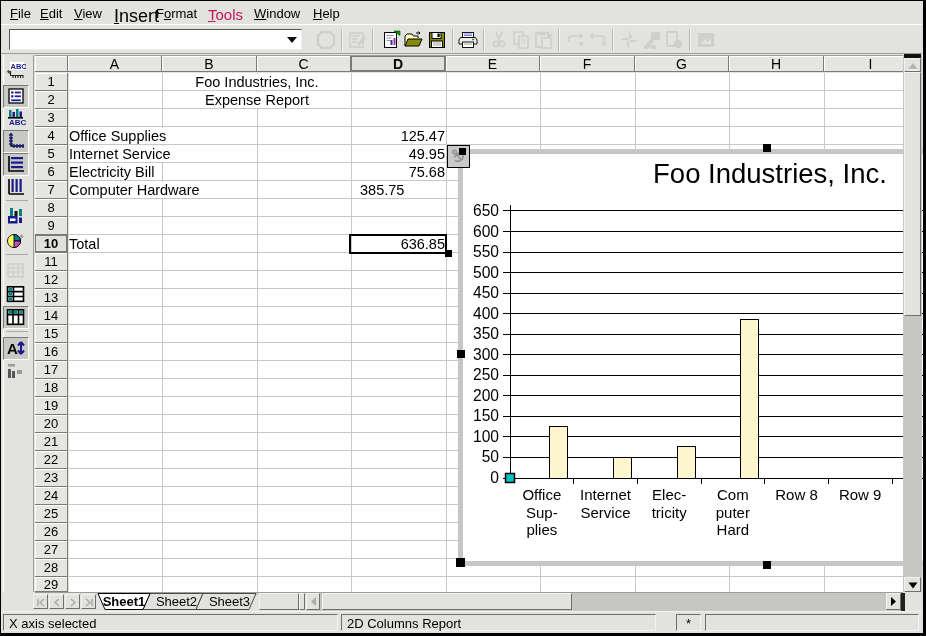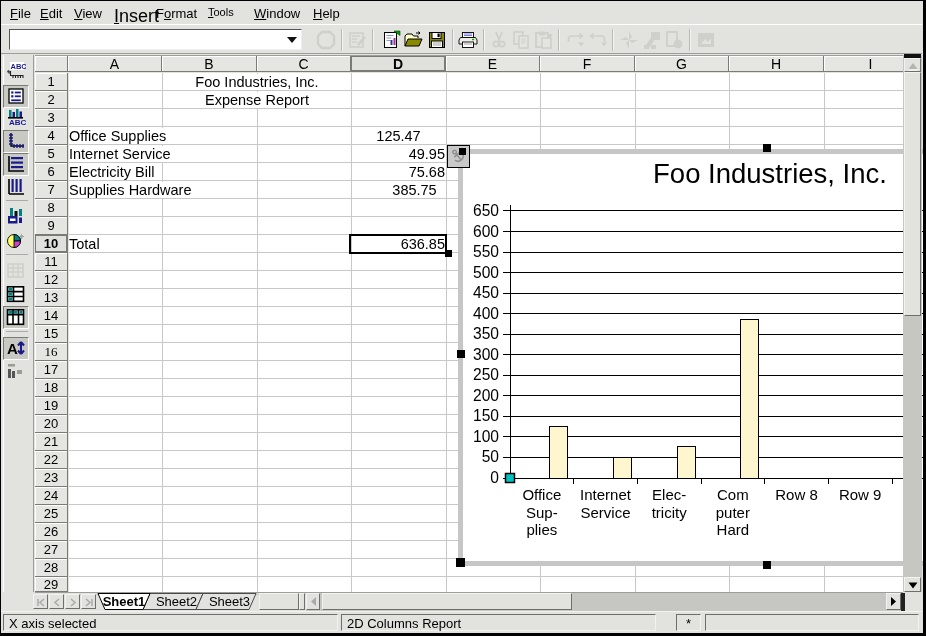--- a/index.html
+++ b/index.html
@@ -8,21 +8,21 @@
 </style></head><body>
 <div style="left:0;top:0;width:926px;height:1px;background:#000;z-index:60"></div>
 <div style="left:0;top:0;width:1px;height:636px;background:#000;z-index:60"></div>
 <div style="left:923px;top:0;width:3px;height:636px;background:#000;z-index:60"></div>
 <div style="left:0;top:633px;width:926px;height:3px;background:#000;z-index:60"></div>
 <span class="t" style="left:10px;top:6px;font-size:13px;color:#000"><u>F</u>ile</span>
 <span class="t" style="left:40px;top:6px;font-size:13px;color:#000"><u>E</u>dit</span>
 <span class="t" style="left:74px;top:6px;font-size:13px;color:#000"><u>V</u>iew</span>
 <span class="t" style="left:114px;top:6px;font-size:18px;color:#000"><u>I</u>nsert</span>
 <span class="t" style="left:156px;top:6px;font-size:13px;color:#000">F<u>o</u>rmat</span>
-<span class="t" style="left:208px;top:6px;font-size:11px;color:#000000"><u>T</u>ools</span>
+<span class="t" style="left:208px;top:6px;font-size:15px;color:#be185d"><u>T</u>ools</span>
 <span class="t" style="left:254px;top:6px;font-size:13px;color:#000"><u>W</u>indow</span>
 <span class="t" style="left:313px;top:6px;font-size:13px;color:#000"><u>H</u>elp</span>
 <div style="left:1px;top:24px;width:921px;height:1px;background:#fff"></div>
 <div style="left:9px;top:29px;width:293px;height:21px;background:#fff;border:1px solid #555;border-right-color:#eee;border-bottom-color:#eee;"></div>
 <div style="left:287px;top:37px;width:0;height:0;border-left:5px solid transparent;border-right:5px solid transparent;border-top:6px solid #111;"></div>
 <div style="left:316px;top:30px;width:20px;height:20px;"><svg width="20" height="20">
       <polygon points="6,2 14,2 18,6 18,14 14,18 6,18 2,14 2,6" fill="none" stroke="#cfcfcb" stroke-width="2.4"></polygon>
     </svg></div>
 <div style="left:341px;top:29px;width:1px;height:22px;background:#b8b8b4"></div>
 <div style="left:342px;top:29px;width:1px;height:22px;background:#f4f4f2"></div>
@@ -225,21 +225,21 @@
 <div style="left:35px;top:163px;width:33px;height:18px;background:#e5e5e2;border-right:1px solid #7a7a76;border-bottom:1px solid #7a7a76;box-shadow:inset 1px 1px 0 #fff;font-size:13px;font-weight:normal;text-align:center;line-height:18px;color:#000;overflow:hidden;">6</div>
 <div style="left:35px;top:181px;width:33px;height:18px;background:#e5e5e2;border-right:1px solid #7a7a76;border-bottom:1px solid #7a7a76;box-shadow:inset 1px 1px 0 #fff;font-size:13px;font-weight:normal;text-align:center;line-height:18px;color:#000;overflow:hidden;">7</div>
 <div style="left:35px;top:199px;width:33px;height:18px;background:#e5e5e2;border-right:1px solid #7a7a76;border-bottom:1px solid #7a7a76;box-shadow:inset 1px 1px 0 #fff;font-size:13px;font-weight:normal;text-align:center;line-height:18px;color:#000;overflow:hidden;">8</div>
 <div style="left:35px;top:217px;width:33px;height:18px;background:#e5e5e2;border-right:1px solid #7a7a76;border-bottom:1px solid #7a7a76;box-shadow:inset 1px 1px 0 #fff;font-size:13px;font-weight:normal;text-align:center;line-height:18px;color:#000;overflow:hidden;">9</div>
 <div style="left:35px;top:235px;width:33px;height:18px;background:#e0e0dd;border-right:1px solid #7a7a76;border-bottom:1px solid #7a7a76;box-shadow:inset -1px -1px 0 #7a7a76, inset 1px 1px 0 #7a7a76;font-size:13px;font-weight:bold;text-align:center;line-height:18px;color:#000;overflow:hidden;">10</div>
 <div style="left:35px;top:253px;width:33px;height:18px;background:#e5e5e2;border-right:1px solid #7a7a76;border-bottom:1px solid #7a7a76;box-shadow:inset 1px 1px 0 #fff;font-size:13px;font-weight:normal;text-align:center;line-height:18px;color:#000;overflow:hidden;">11</div>
 <div style="left:35px;top:271px;width:33px;height:18px;background:#e5e5e2;border-right:1px solid #7a7a76;border-bottom:1px solid #7a7a76;box-shadow:inset 1px 1px 0 #fff;font-size:13px;font-weight:normal;text-align:center;line-height:18px;color:#000;overflow:hidden;">12</div>
 <div style="left:35px;top:289px;width:33px;height:18px;background:#e5e5e2;border-right:1px solid #7a7a76;border-bottom:1px solid #7a7a76;box-shadow:inset 1px 1px 0 #fff;font-size:13px;font-weight:normal;text-align:center;line-height:18px;color:#000;overflow:hidden;">13</div>
 <div style="left:35px;top:307px;width:33px;height:18px;background:#e5e5e2;border-right:1px solid #7a7a76;border-bottom:1px solid #7a7a76;box-shadow:inset 1px 1px 0 #fff;font-size:13px;font-weight:normal;text-align:center;line-height:18px;color:#000;overflow:hidden;">14</div>
 <div style="left:35px;top:325px;width:33px;height:18px;background:#e5e5e2;border-right:1px solid #7a7a76;border-bottom:1px solid #7a7a76;box-shadow:inset 1px 1px 0 #fff;font-size:13px;font-weight:normal;text-align:center;line-height:18px;color:#000;overflow:hidden;">15</div>
-<div style="left:35px;top:343px;width:33px;height:18px;background:#e5e5e2;border-right:1px solid #7a7a76;border-bottom:1px solid #7a7a76;box-shadow:inset 1px 1px 0 #fff;font-size:13px;font-weight:normal;text-align:center;line-height:18px;color:#000;overflow:hidden;font-family:Liberation Serif, serif;">16</div>
+<div style="left:35px;top:343px;width:33px;height:18px;background:#e5e5e2;border-right:1px solid #7a7a76;border-bottom:1px solid #7a7a76;box-shadow:inset 1px 1px 0 #fff;font-size:13px;font-weight:normal;text-align:center;line-height:18px;color:#000;overflow:hidden;">16</div>
 <div style="left:35px;top:361px;width:33px;height:18px;background:#e5e5e2;border-right:1px solid #7a7a76;border-bottom:1px solid #7a7a76;box-shadow:inset 1px 1px 0 #fff;font-size:13px;font-weight:normal;text-align:center;line-height:18px;color:#000;overflow:hidden;">17</div>
 <div style="left:35px;top:379px;width:33px;height:18px;background:#e5e5e2;border-right:1px solid #7a7a76;border-bottom:1px solid #7a7a76;box-shadow:inset 1px 1px 0 #fff;font-size:13px;font-weight:normal;text-align:center;line-height:18px;color:#000;overflow:hidden;">18</div>
 <div style="left:35px;top:397px;width:33px;height:18px;background:#e5e5e2;border-right:1px solid #7a7a76;border-bottom:1px solid #7a7a76;box-shadow:inset 1px 1px 0 #fff;font-size:13px;font-weight:normal;text-align:center;line-height:18px;color:#000;overflow:hidden;">19</div>
 <div style="left:35px;top:415px;width:33px;height:18px;background:#e5e5e2;border-right:1px solid #7a7a76;border-bottom:1px solid #7a7a76;box-shadow:inset 1px 1px 0 #fff;font-size:13px;font-weight:normal;text-align:center;line-height:18px;color:#000;overflow:hidden;">20</div>
 <div style="left:35px;top:433px;width:33px;height:18px;background:#e5e5e2;border-right:1px solid #7a7a76;border-bottom:1px solid #7a7a76;box-shadow:inset 1px 1px 0 #fff;font-size:13px;font-weight:normal;text-align:center;line-height:18px;color:#000;overflow:hidden;">21</div>
 <div style="left:35px;top:451px;width:33px;height:18px;background:#e5e5e2;border-right:1px solid #7a7a76;border-bottom:1px solid #7a7a76;box-shadow:inset 1px 1px 0 #fff;font-size:13px;font-weight:normal;text-align:center;line-height:18px;color:#000;overflow:hidden;">22</div>
 <div style="left:35px;top:469px;width:33px;height:18px;background:#e5e5e2;border-right:1px solid #7a7a76;border-bottom:1px solid #7a7a76;box-shadow:inset 1px 1px 0 #fff;font-size:13px;font-weight:normal;text-align:center;line-height:18px;color:#000;overflow:hidden;">23</div>
 <div style="left:35px;top:487px;width:33px;height:18px;background:#e5e5e2;border-right:1px solid #7a7a76;border-bottom:1px solid #7a7a76;box-shadow:inset 1px 1px 0 #fff;font-size:13px;font-weight:normal;text-align:center;line-height:18px;color:#000;overflow:hidden;">24</div>
 <div style="left:35px;top:505px;width:33px;height:18px;background:#e5e5e2;border-right:1px solid #7a7a76;border-bottom:1px solid #7a7a76;box-shadow:inset 1px 1px 0 #fff;font-size:13px;font-weight:normal;text-align:center;line-height:18px;color:#000;overflow:hidden;">25</div>
 <div style="left:35px;top:523px;width:33px;height:18px;background:#e5e5e2;border-right:1px solid #7a7a76;border-bottom:1px solid #7a7a76;box-shadow:inset 1px 1px 0 #fff;font-size:13px;font-weight:normal;text-align:center;line-height:18px;color:#000;overflow:hidden;">26</div>
@@ -281,27 +281,27 @@
 <div style="left:69px;top:486px;width:834px;height:1px;background:#c8c8c8"></div>
 <div style="left:69px;top:504px;width:834px;height:1px;background:#c8c8c8"></div>
 <div style="left:69px;top:522px;width:834px;height:1px;background:#c8c8c8"></div>
 <div style="left:69px;top:540px;width:834px;height:1px;background:#c8c8c8"></div>
 <div style="left:69px;top:558px;width:834px;height:1px;background:#c8c8c8"></div>
 <div style="left:69px;top:576px;width:834px;height:1px;background:#c8c8c8"></div>
 <div style="left:69px;top:594px;width:834px;height:1px;background:#c8c8c8"></div>
 <div class="t" style="top:74px;height:16px;line-height:16px;font-size:14.5px;color:#000;background:#fff;left:163px;width:188px;text-align:center;">Foo Industries, Inc.</div>
 <div class="t" style="top:92px;height:16px;line-height:16px;font-size:14.5px;color:#000;background:#fff;left:163px;width:188px;text-align:center;">Expense Report</div>
 <div class="t" style="top:128px;height:16px;line-height:16px;font-size:14.5px;color:#000;background:#fff;left:69px;">Office Supplies</div>
-<div class="t" style="top:128px;height:16px;line-height:16px;font-size:14.5px;color:#000;left:352px;width:93px;text-align:center;">125.47</div>
+<div class="t" style="top:128px;height:16px;line-height:16px;font-size:14.5px;color:#000;left:352px;width:93px;text-align:right;">125.47</div>
 <div class="t" style="top:146px;height:16px;line-height:16px;font-size:14.5px;color:#000;background:#fff;left:69px;">Internet Service</div>
 <div class="t" style="top:146px;height:16px;line-height:16px;font-size:14.5px;color:#000;left:352px;width:93px;text-align:right;">49.95</div>
 <div class="t" style="top:164px;height:16px;line-height:16px;font-size:14.5px;color:#000;background:#fff;left:69px;">Electricity Bill</div>
 <div class="t" style="top:164px;height:16px;line-height:16px;font-size:14.5px;color:#000;left:352px;width:93px;text-align:right;">75.68</div>
-<div class="t" style="top:182px;height:16px;line-height:16px;font-size:14.5px;color:#000;background:#fff;left:69px;">Supplies Hardware</div>
-<div class="t" style="top:182px;height:16px;line-height:16px;font-size:14.5px;color:#000;left:368px;width:93px;text-align:center;">385.75</div>
+<div class="t" style="top:182px;height:16px;line-height:16px;font-size:14.5px;color:#000;background:#fff;left:69px;">Computer Hardware</div>
+<div class="t" style="top:182px;height:16px;line-height:16px;font-size:14.5px;color:#000;left:360px;width:93px;text-align:left;">385.75</div>
 <div class="t" style="top:236px;height:16px;line-height:16px;font-size:14.5px;color:#000;left:69px;">Total</div>
 <div class="t" style="top:236px;height:16px;line-height:16px;font-size:14.5px;color:#000;left:352px;width:93px;text-align:right;border-radius:6px;">636.85</div>
 <div style="left:349px;top:234px;width:98px;height:20px;border:2px solid #000;z-index:3"></div>
 <div style="left:445px;top:250px;width:7px;height:7px;background:#000;z-index:4"></div>
 <div style="left:458px;top:149px;width:478px;height:417px;background:#fff;border:5px solid #c6c6c6;z-index:2"></div>
 <div style="left:447px;top:145px;width:23px;height:23px;background:#c9c9c9;border:1.5px solid #000;z-index:3;">
     <svg width="20" height="20" style="position:absolute;left:0;top:0">
       <g transform="rotate(-40 9.5 9.5)">
         <path d="M9.5 3.2 a1.8 1.8 0 1 0 0.01 0 M9.5 6.8 v8.5 M6 8.6 h7 M4.6 11.4 a5 5 0 0 0 9.8 0" stroke="#909090" stroke-width="1.5" fill="none"></path>
       </g>

